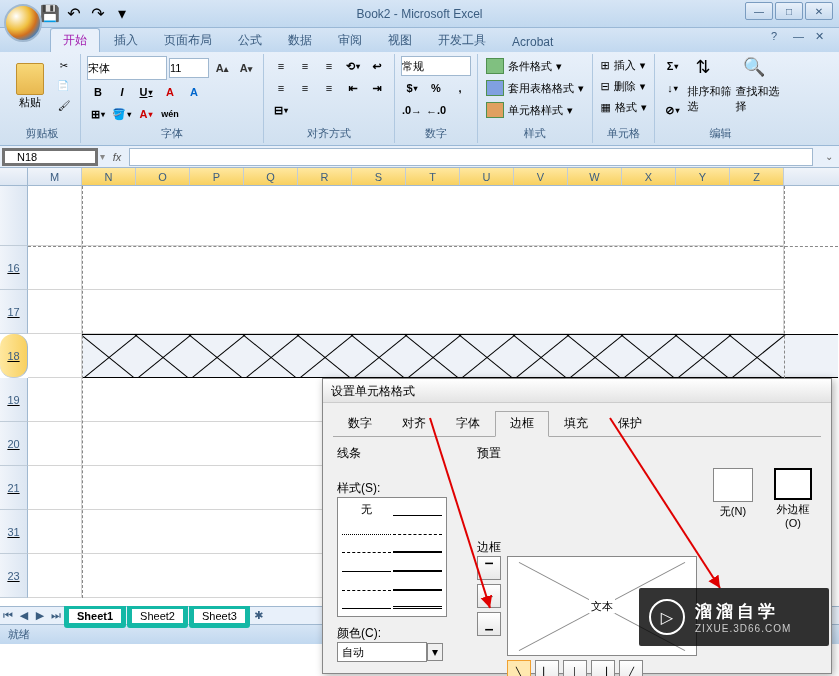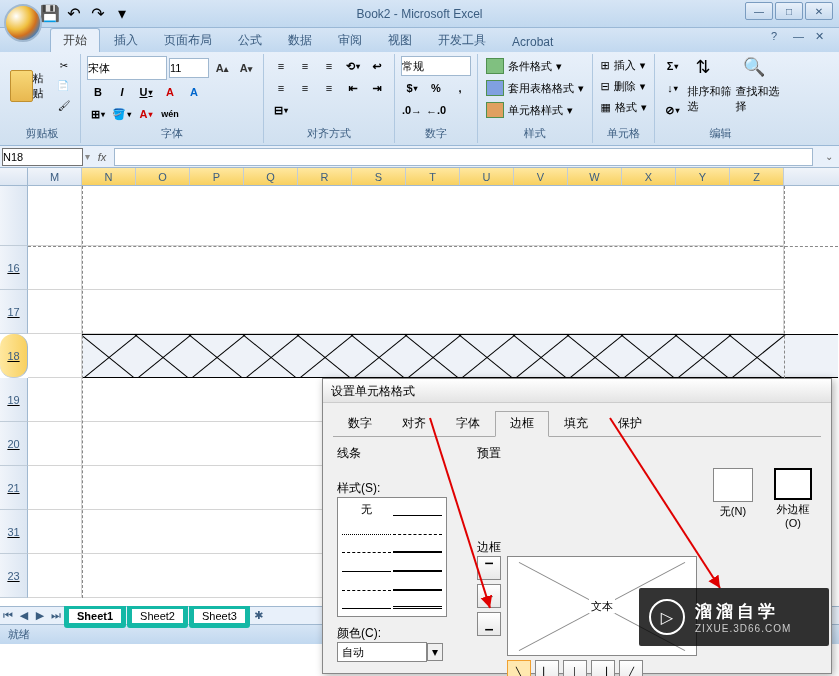--- a/index.html
+++ b/index.html
@@ -12,48 +12,48 @@
 .title-center { position: absolute; left: 50%; transform: translateX(-50%); font-size: 12px; color: #3b5d80; }
 .win-controls { position: absolute; right: 6px; top: 2px; display: flex; gap: 2px; }
 .win-btn { width: 28px; height: 18px; background: linear-gradient(#e8f0fa, #c8dbef); border: 1px solid #7a9cc0; border-radius: 2px; display: flex; align-items: center; justify-content: center; font-size: 10px; color: #3b5d80; cursor: pointer; }
 
 
 .office-btn { position: absolute; left: 4px; top: 4px; width: 38px; height: 38px; background: radial-gradient(circle at 30% 30%, #fff, #f0c040 40%, #d07020 60%, #4080c0 80%); border-radius: 50%; border: 2px solid #a0b8d0; cursor: pointer; z-index: 10; }
 
 
 .tabs-bar { height: 24px; background: linear-gradient(#d6e5f5, #c1d8ef); display: flex; align-items: flex-end; padding-left: 50px; gap: 2px; position: relative; }
 .tab { padding: 3px 12px; font-size: 12px; color: #3b5d80; cursor: pointer; border-radius: 3px 3px 0 0; }
-.tab.active { background: #e8f0fa; border: 1px solid #9ab8d6; border-bottom: none; color: #404040; }
+.tab.active { background: #e8f0fa; border: 1px solid #9ab8d6; border-bottom: none; color: #a21caf; }
 .help-icons { position: absolute; right: 8px; top: 2px; display: flex; gap: 6px; }
 .help-icons span { width: 16px; height: 16px; cursor: pointer; font-size: 11px; color: #3b5d80; }
 
 
 .ribbon { height: 94px; background: linear-gradient(#e8f0fa, #d0e0f0); border-bottom: 1px solid #9ab8d6; display: flex; padding: 2px 4px; }
 .ribbon-group { border-right: 1px solid #b0c8e0; padding: 2px 6px; display: flex; flex-direction: column; justify-content: space-between; }
 .group-label { font-size: 11px; color: #3b5d80; text-align: center; padding-top: 2px; }
 .group-body { display: flex; flex-direction: column; gap: 2px; flex: 1; }
-.paste-btn { width: 40px; height: 60px; display: flex; flex-direction: row; align-items: center; justify-content: center; font-size: 11px; cursor: pointer; }
+.paste-btn { width: 40px; height: 60px; display: flex; flex-direction: column; align-items: center; justify-content: center; font-size: 11px; cursor: pointer; }
 .paste-icon { width: 28px; height: 32px; background: linear-gradient(#f8d878, #e8b850); border: 1px solid #c09030; border-radius: 2px; }
 .small-btns { display: flex; flex-direction: column; gap: 2px; margin-left: 4px; }
 .small-btn { width: 20px; height: 18px; cursor: pointer; display: flex; align-items: center; justify-content: center; font-size: 10px; }
 .font-row { display: flex; gap: 2px; align-items: center; }
 .font-select { width: 80px; height: 24px; font-size: 11px; border: 1px solid #a0b8d0; background: #fff; }
 .size-select { width: 40px; height: 20px; font-size: 11px; border: 1px solid #a0b8d0; background: #fff; }
 .icon-btn { width: 22px; height: 20px; border: 1px solid transparent; display: flex; align-items: center; justify-content: center; cursor: pointer; font-size: 11px; font-weight: bold; }
 .dropdown-arrow::after { content: "▾"; font-size: 8px; margin-left: 1px; }
 .num-format { width: 70px; height: 20px; border: 1px solid #a0b8d0; background: #fff; font-size: 11px; }
 .cond-btn { display: flex; align-items: center; gap: 4px; font-size: 11px; cursor: pointer; padding: 2px; }
 .cond-icon { width: 18px; height: 16px; background: #80c080; border: 1px solid #509050; }
 .cell-btn { display: flex; align-items: center; gap: 4px; font-size: 11px; cursor: pointer; padding: 2px; }
 .big-btn { width: 44px; display: flex; flex-direction: column; align-items: center; font-size: 11px; cursor: pointer; }
 .big-btn-icon { width: 28px; height: 28px; }
 
 
 .formula-bar { height: 22px; background: #e8f0fa; border-bottom: 1px solid #a0b8d0; display: flex; align-items: center; }
-.name-box { width: 81px; height: 18px; border: 1px solid #737373; background: #fff; margin: 0 2px; font-size: 11px; padding-left: 0; display: flex; align-items: center; }
+.name-box { width: 96px; height: 18px; border: 3px solid #737373; background: #fff; margin: 0 2px; font-size: 11px; padding-left: 12px; display: flex; align-items: center; }
 .fx-label { width: 24px; font-size: 11px; font-style: italic; text-align: center; color: #555; }
 .formula-input { flex: 1; height: 18px; border: 1px solid #a0b8d0; background: #fff; margin-right: 12px; }
 .formula-expand { width: 14px; font-size: 10px; color: #666; cursor: pointer; }
 
 
 .grid-area { position: relative; height: 438px; background: #fff; overflow: hidden; }
 .col-header-row { display: flex; height: 18px; background: linear-gradient(#f0f4fa, #dce6f2); border-bottom: 1px solid #a0b8d0; }
 .corner-box { width: 28px; border-right: 1px solid #a0b8d0; background: linear-gradient(#f0f4fa, #dce6f2); }
 .col-header { width: 54px; border-right: 1px solid #c0ccd8; text-align: center; font-size: 11px; color: #3b5d80; line-height: 18px; cursor: pointer; }
 .col-header.sel { background: linear-gradient(#ffe8a0, #f8d060); }

